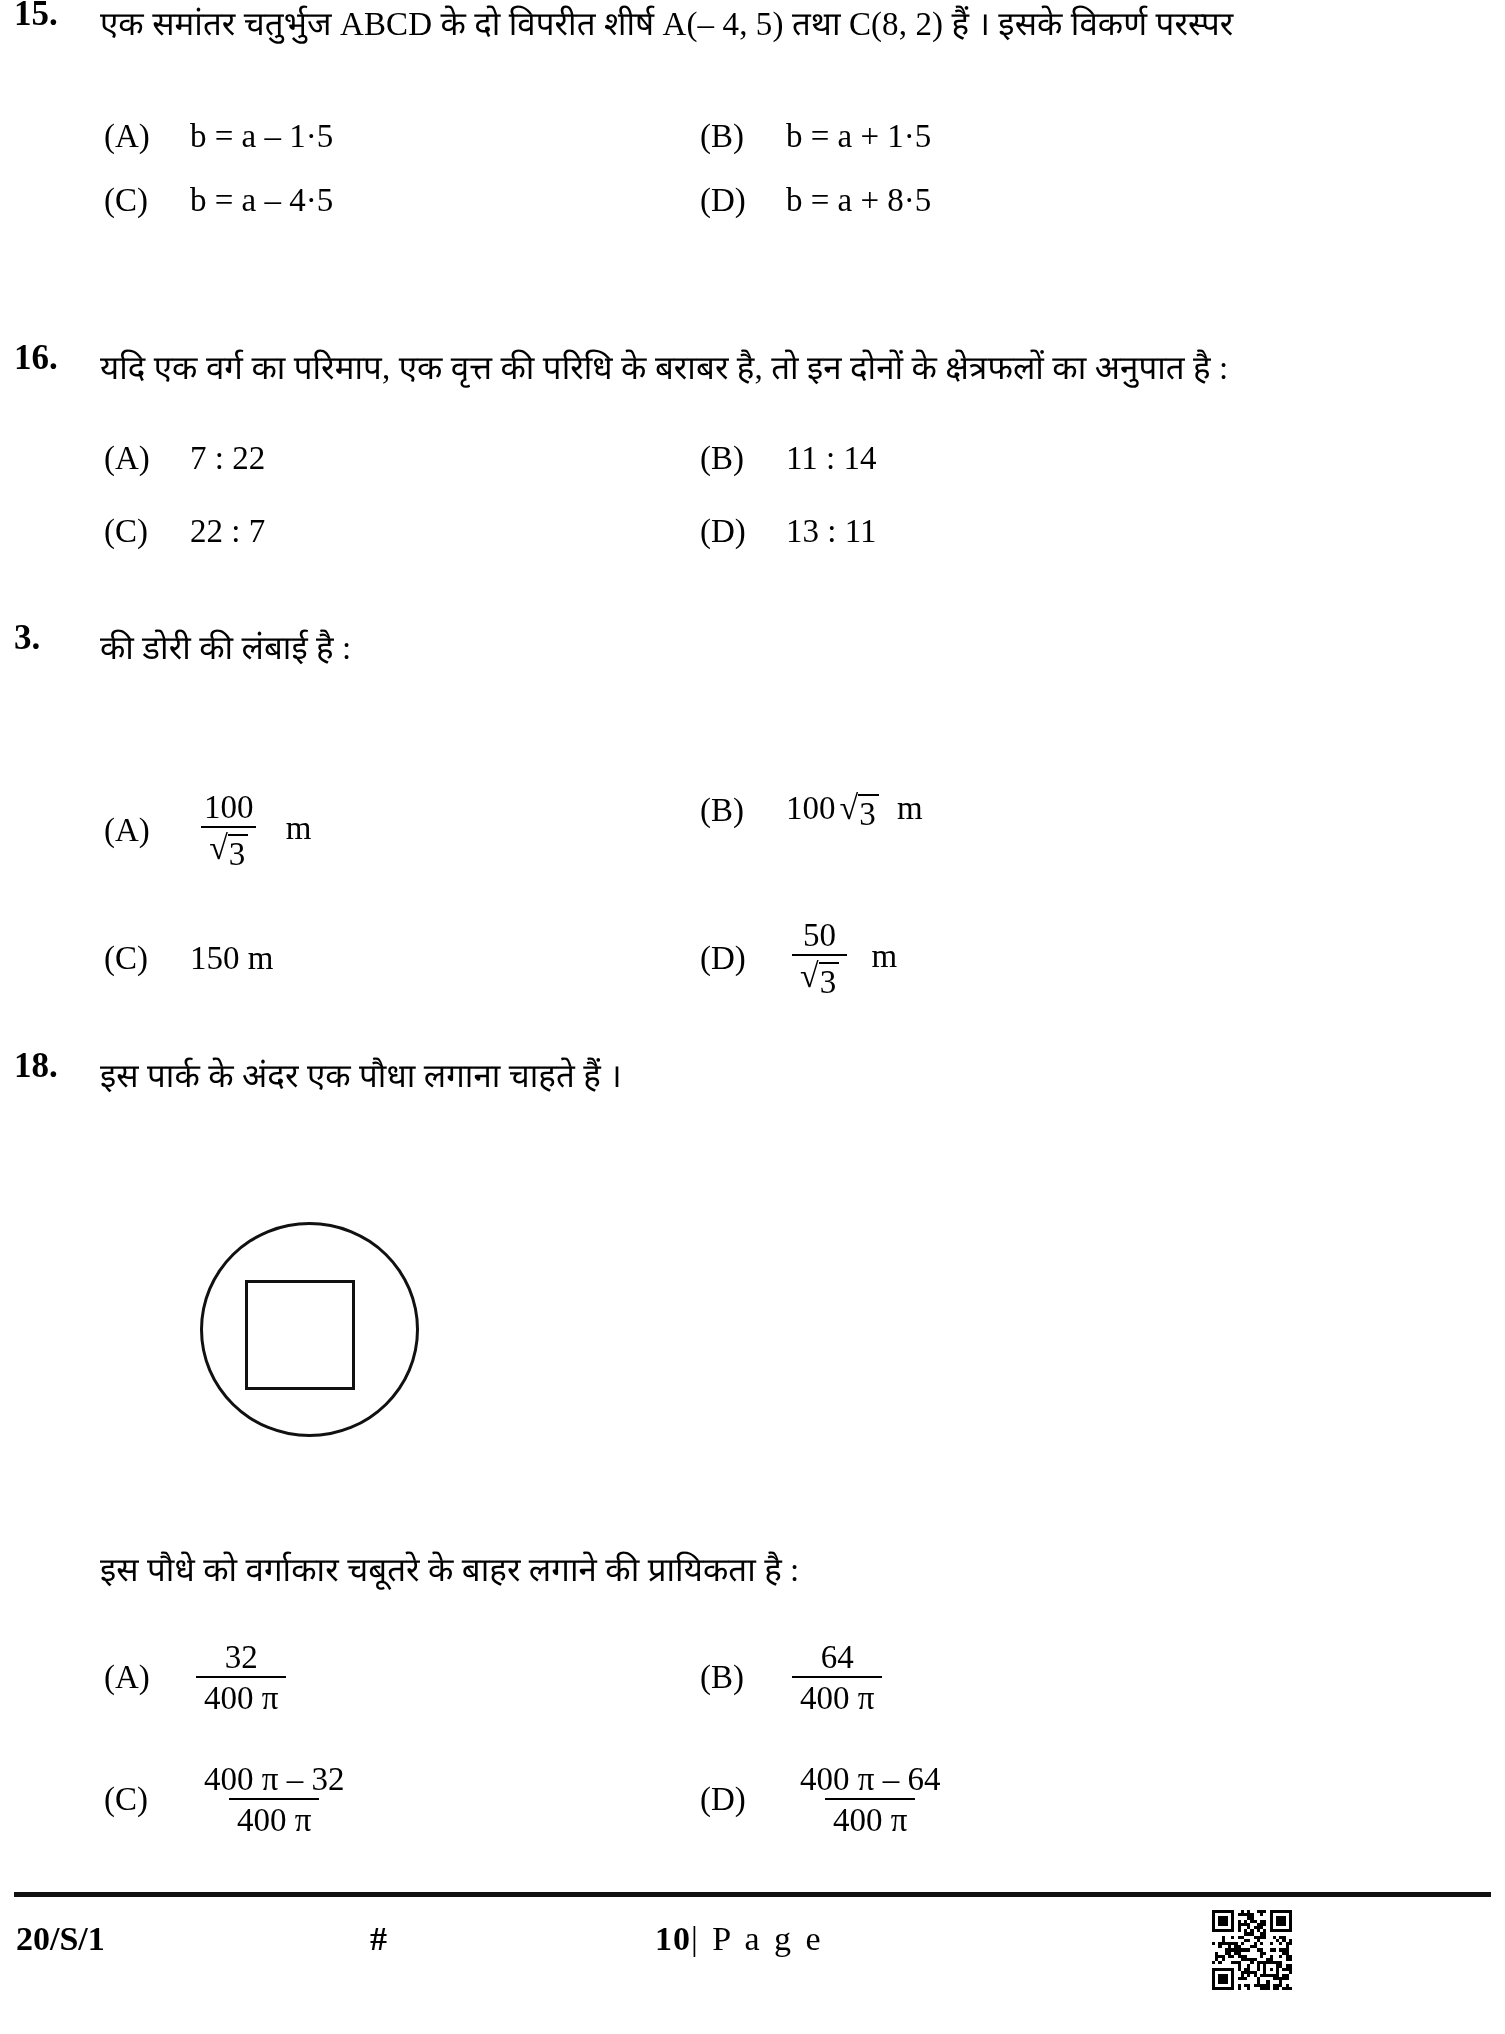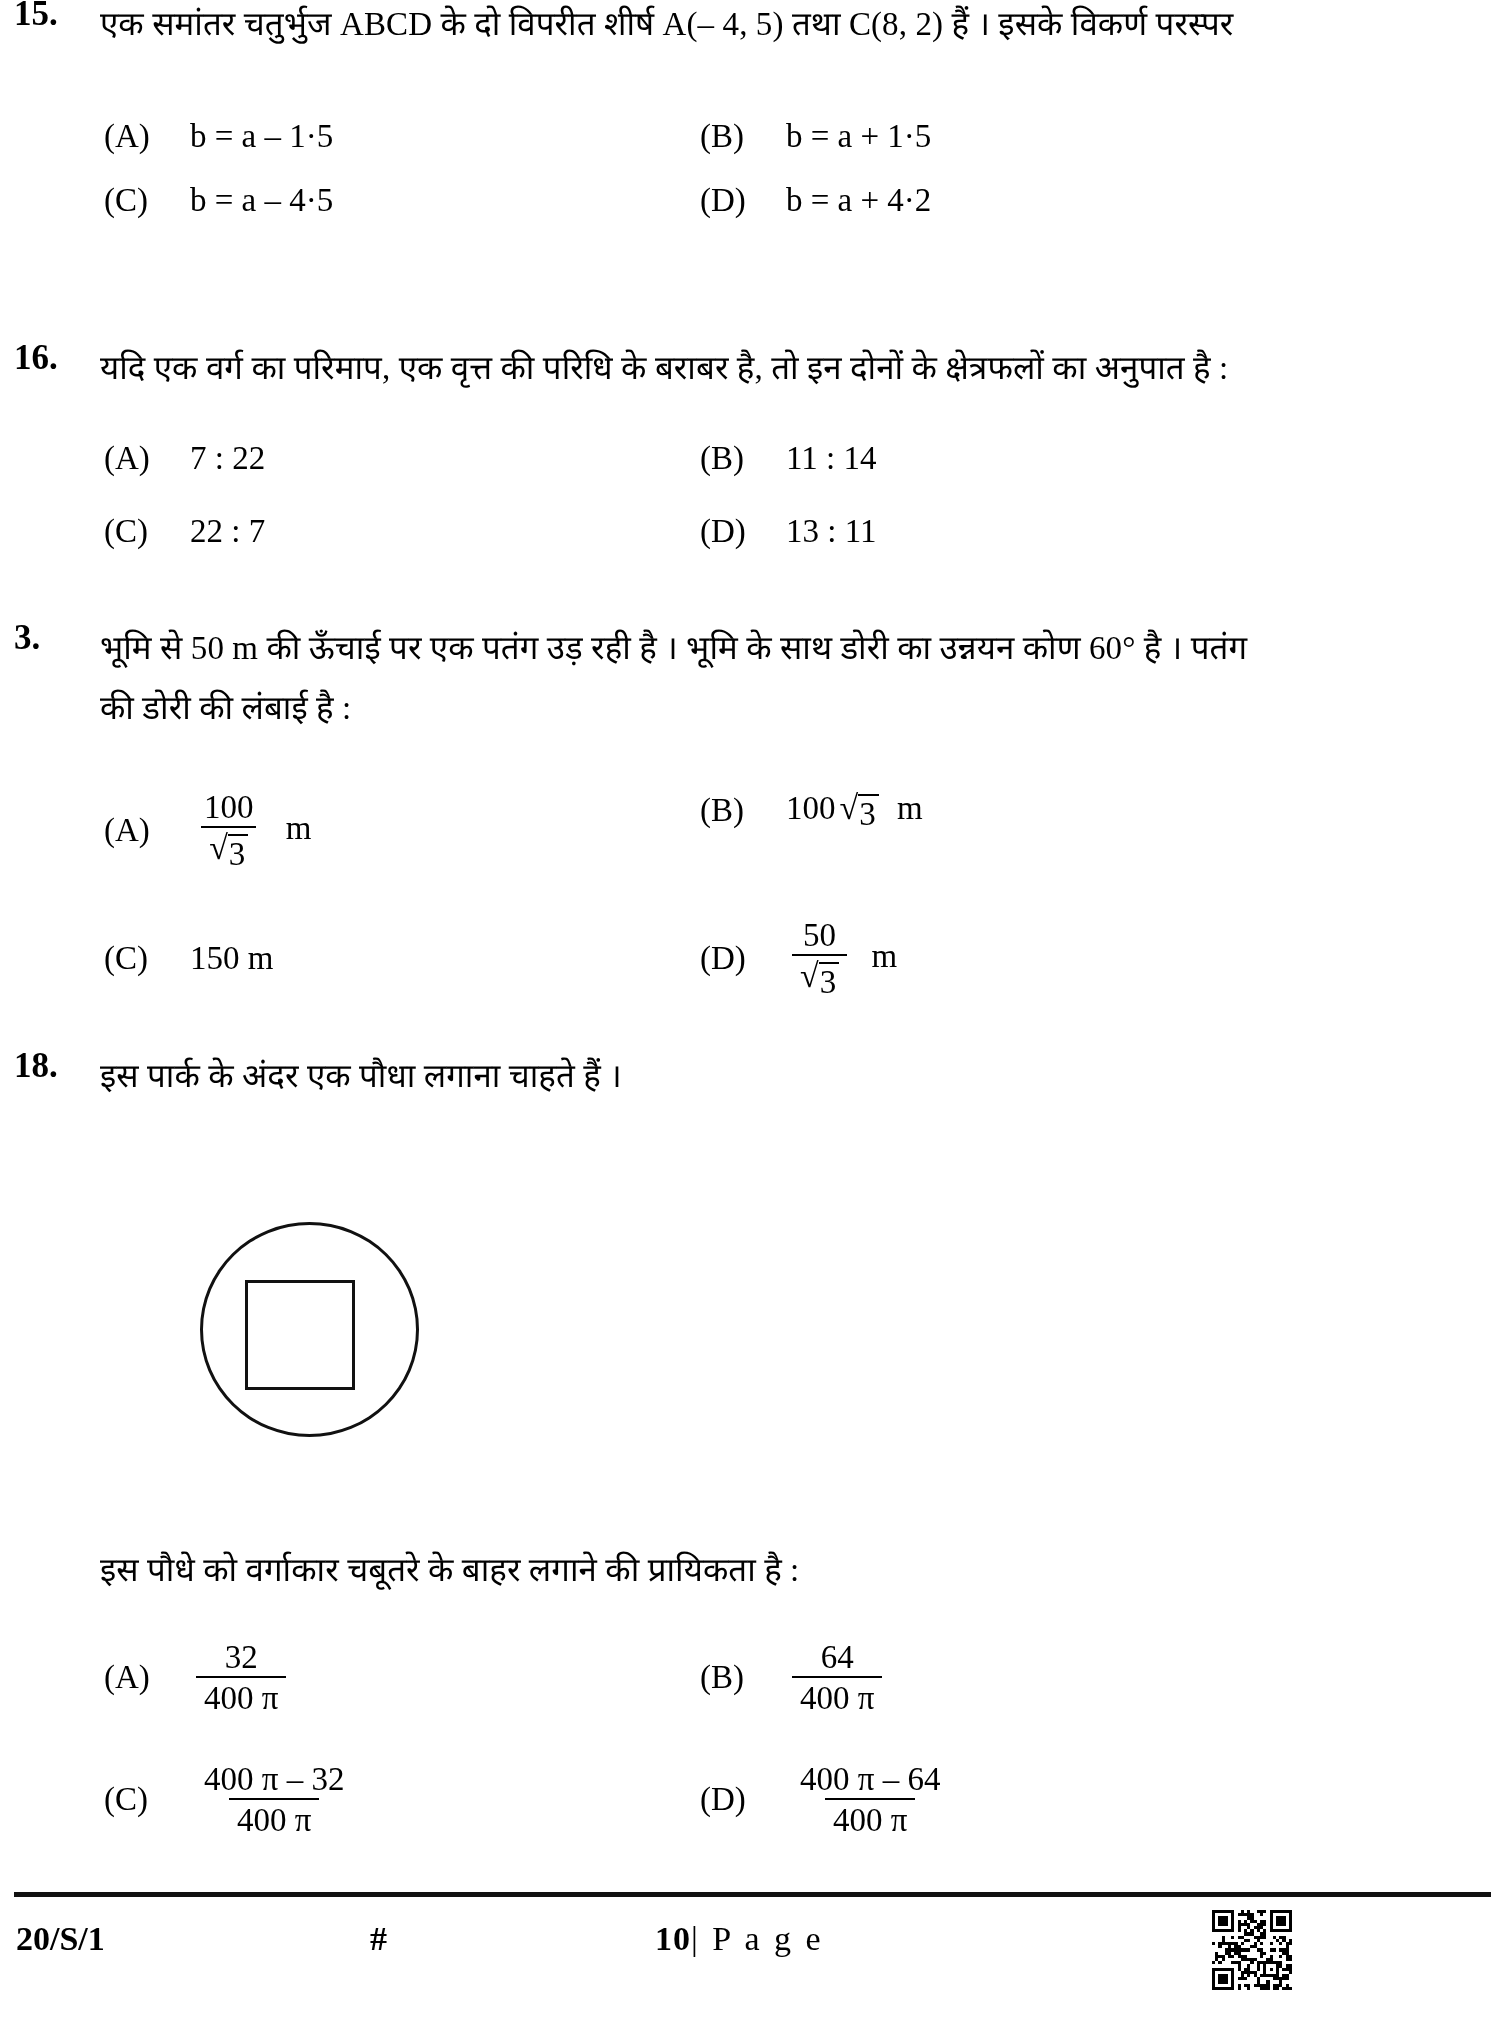--- a/index.html
+++ b/index.html
@@ -212,21 +212,21 @@
     </div>
   </div>
 
   <div class="optrow" style="top:182px;">
     <div class="opt col-a">
       <span class="optlabel">(C)</span>
       <span class="optval">b = a – 4·5</span>
     </div>
     <div class="opt col-b">
       <span class="optlabel">(D)</span>
-      <span class="optval">b = a + 4·2</span>
+      <span class="optval">b = a + 8·5</span>
     </div>
   </div>
 
   <div class="qblock" style="top:338px;">
     <div class="qnum">16.</div>
     <div class="qbody">
       <div class="qline dev">यदि एक वर्ग का परिमाप, एक वृत्त की परिधि के बराबर है, तो इन दोनों के क्षेत्रफलों का अनुपात है :</div>
     </div>
   </div>
 
@@ -248,21 +248,20 @@
     </div>
     <div class="opt col-b">
       <span class="optlabel">(D)</span>
       <span class="optval">13 : 11</span>
     </div>
   </div>
 
   <div class="qblock" style="top:618px;">
     <div class="qnum">3.</div>
     <div class="qbody">
-      <div class="qline dev">भूमि से 50 m की ऊँचाई पर एक पतंग उड़ रही है । भूमि के साथ डोरी का उन्नयन कोण 60° है ।  पतंग</div>
       <div class="qline dev">की डोरी की लंबाई है :</div>
     </div>
   </div>
 
   <div class="optrow" style="top:790px;">
     <div class="opt col-a">
       <span class="optlabel">(A)</span>
       <span class="optval">
         <span class="frac">
           <span class="num">100</span>

